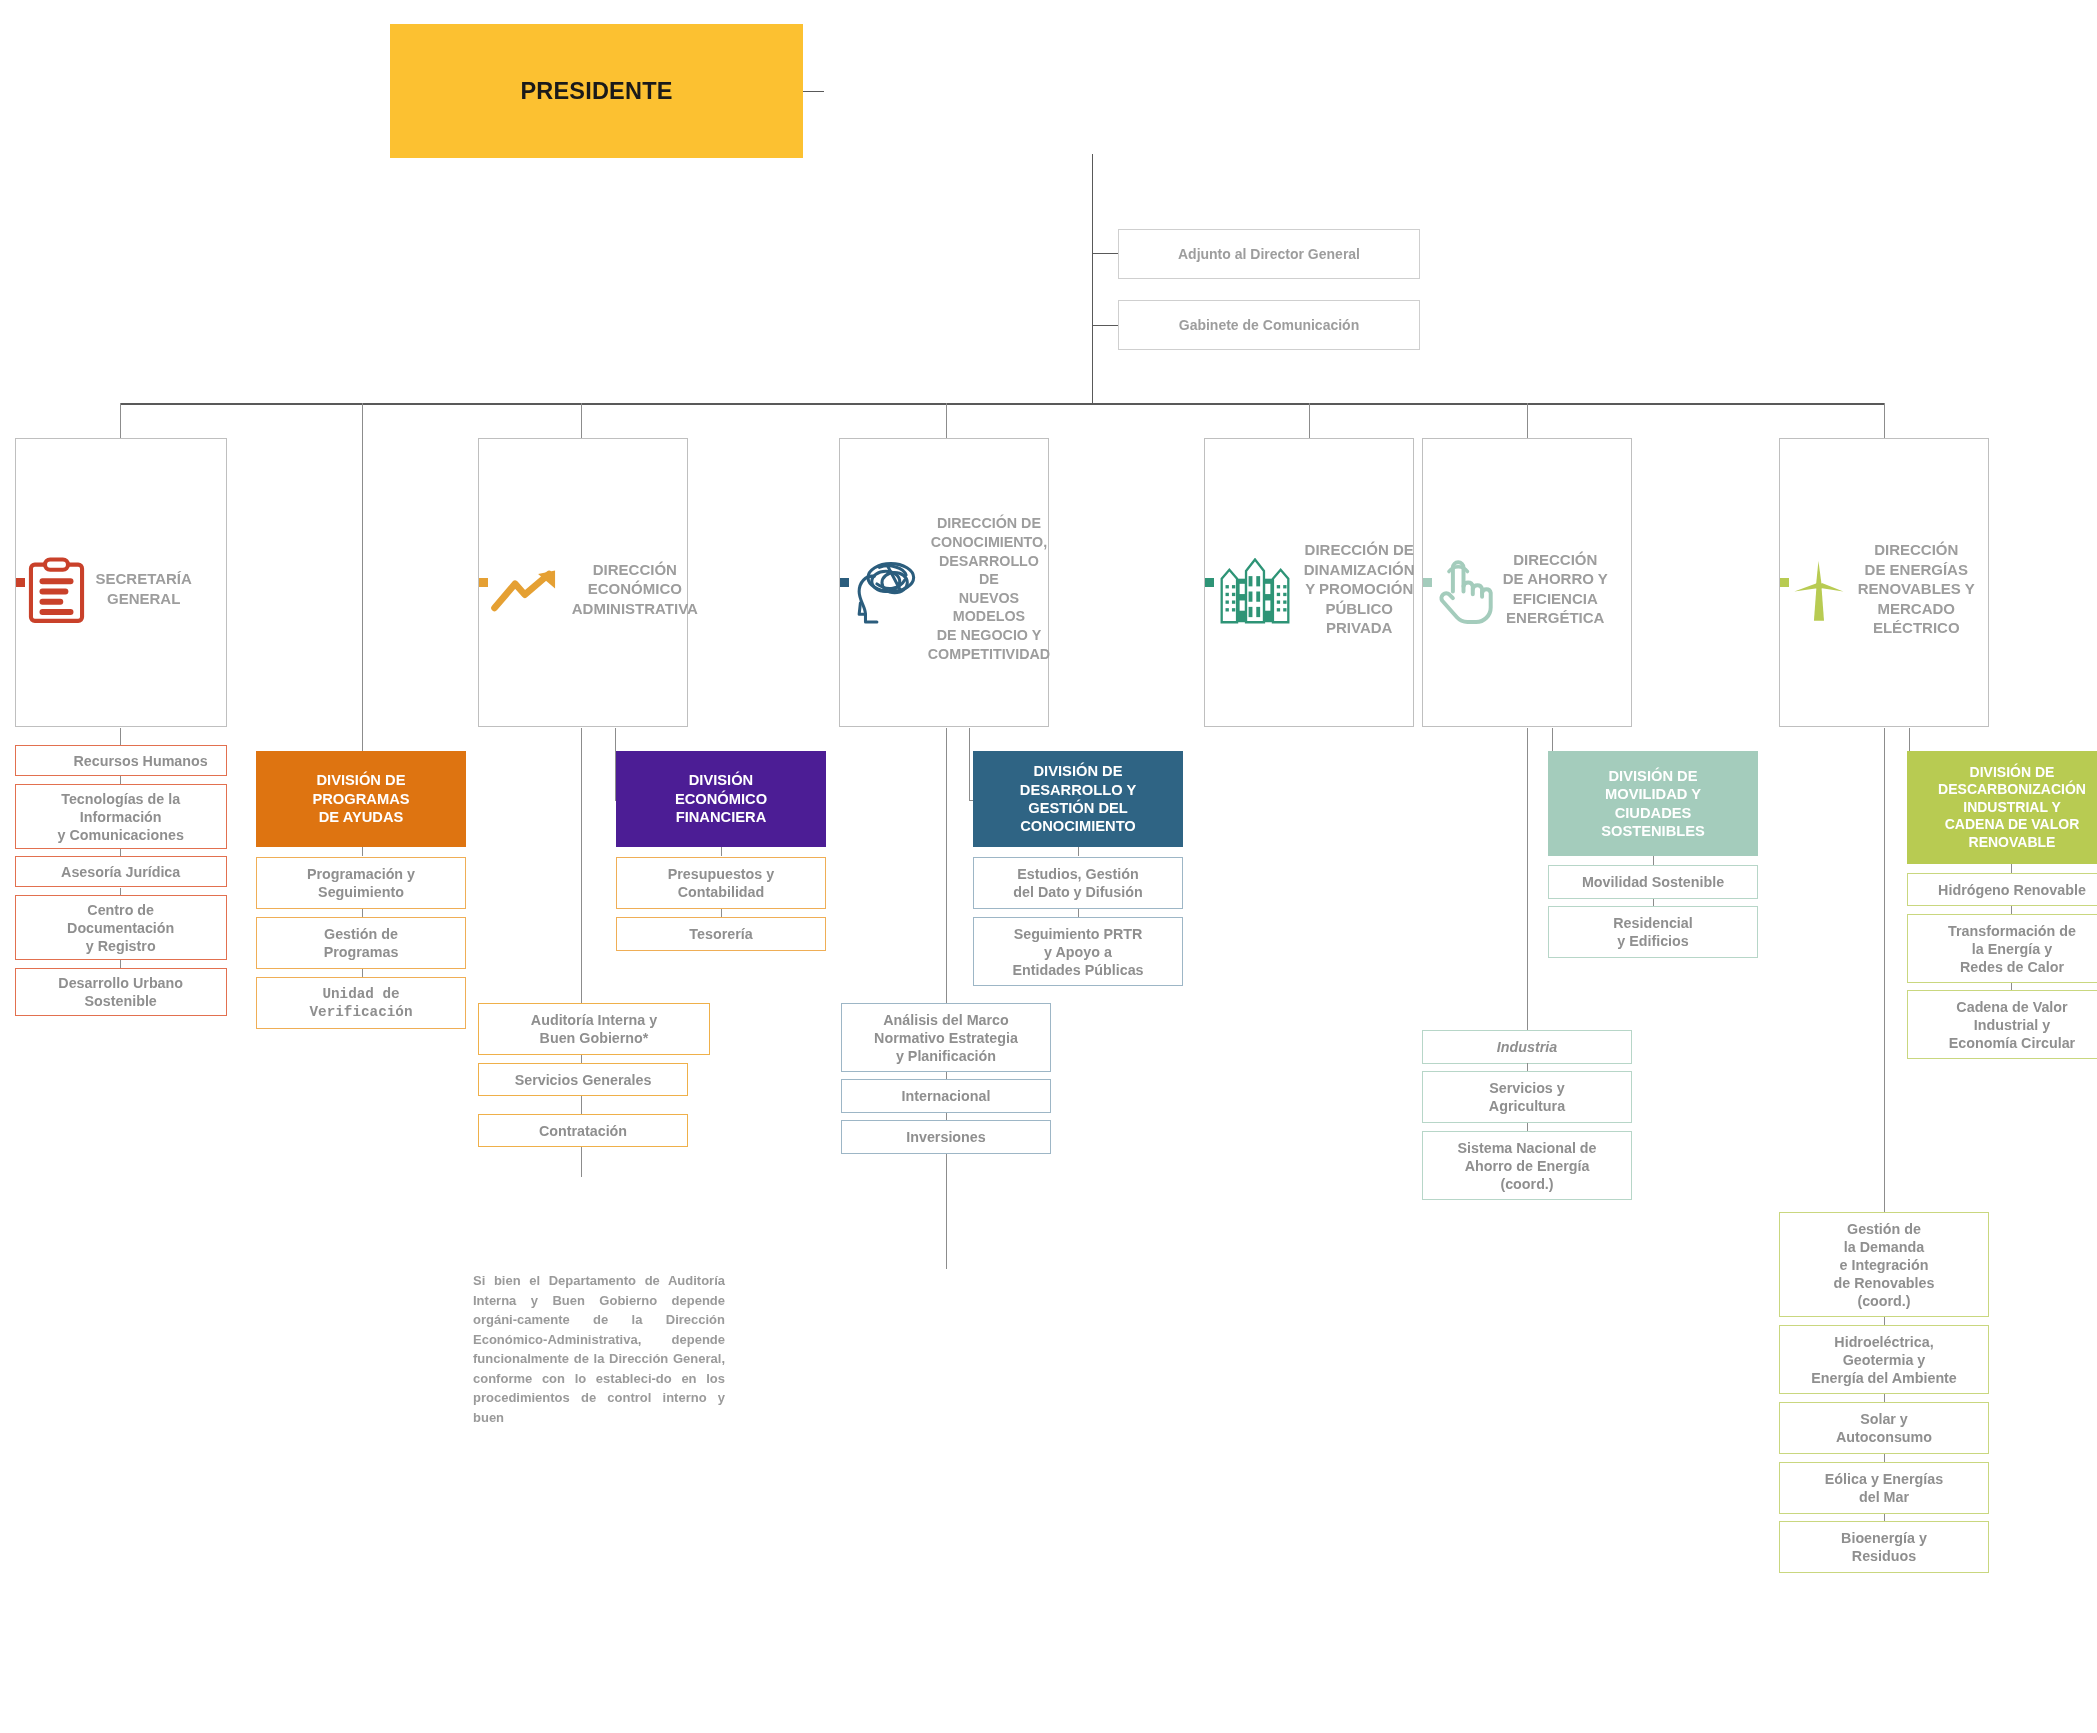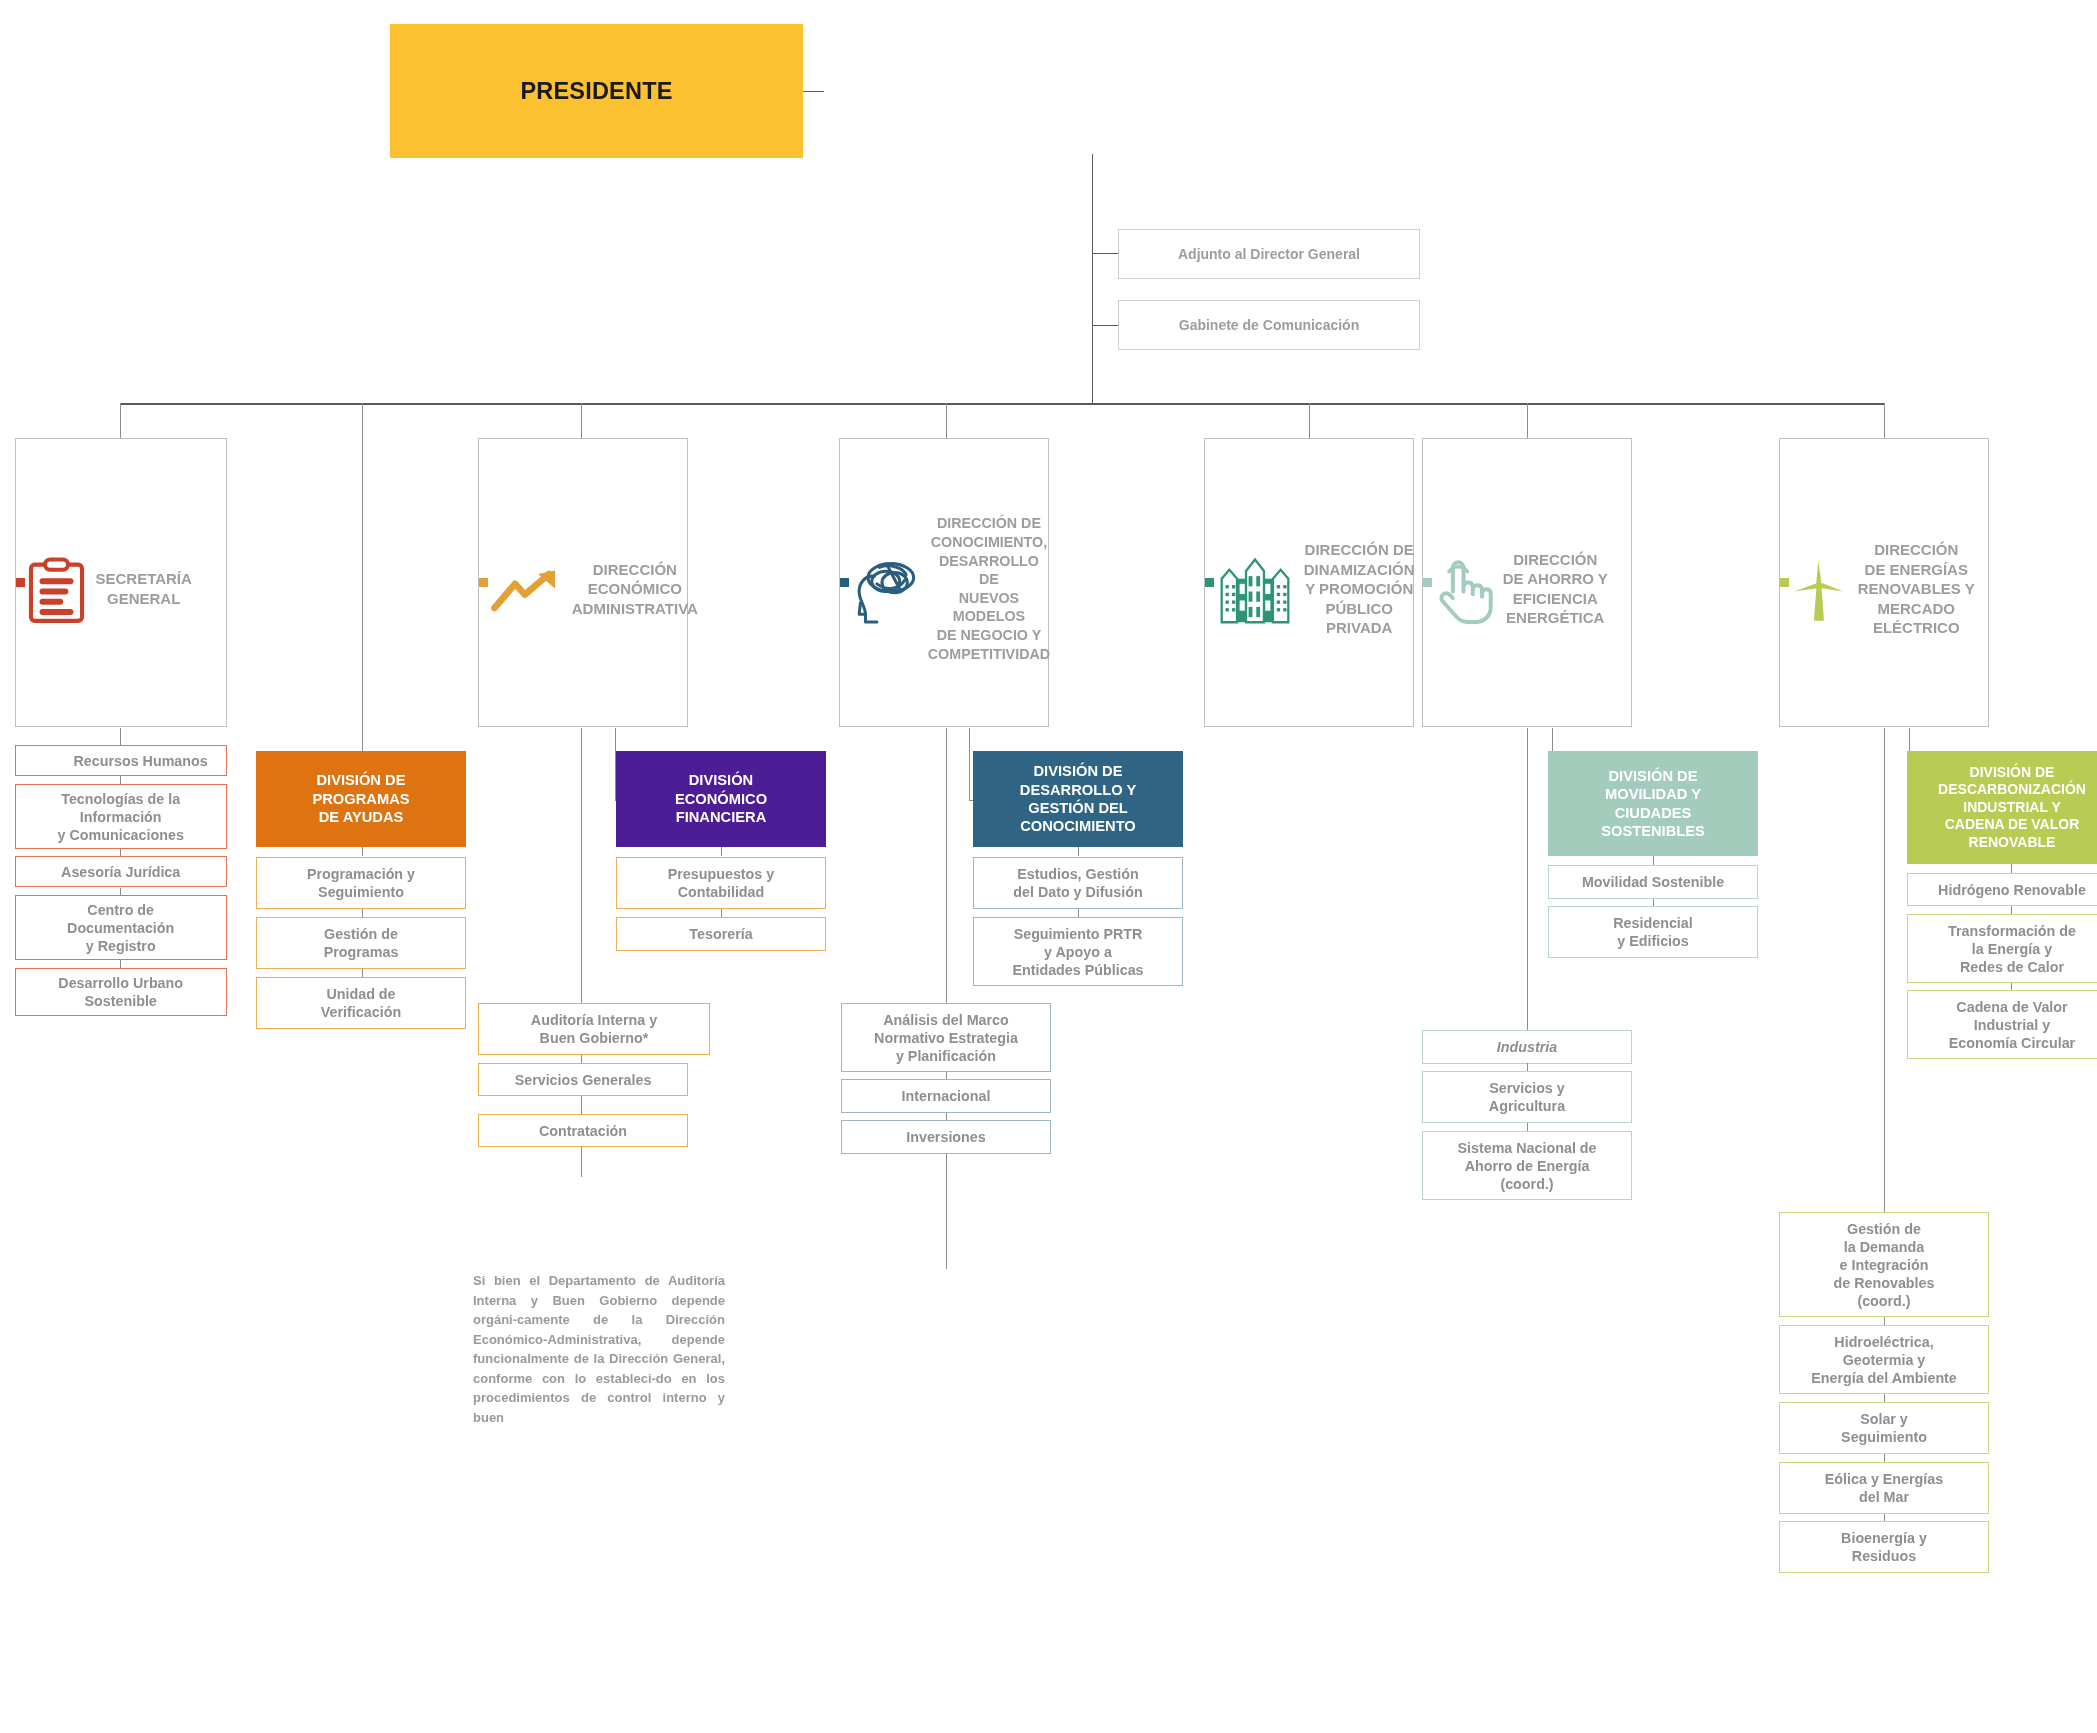--- a/index.html
+++ b/index.html
@@ -180,21 +180,21 @@
   <div class="node leaf" style="left:256px;top:857px;width:210px;height:52px;border-color:#EFAE56;">
     <span>Programación y
 Seguimiento</span>
   </div>
   <div class="line vline" style="left:362px;top:909px;height:7.6px;width:0.8px;background:#8c8c8c;"></div>
   <div class="node leaf" style="left:256px;top:917px;width:210px;height:52px;border-color:#EFAE56;">
     <span>Gestión de
 Programas</span>
   </div>
   <div class="line vline" style="left:362px;top:969px;height:7.6px;width:0.8px;background:#8c8c8c;"></div>
-  <div class="node leaf" style="left:256px;top:977px;width:210px;height:52px;border-color:#EFAE56;">
+  <div class="node leaf" style="left:256px;top:977px;width:210px;height:52px;border-color:#EFAE56;font-family:Liberation Mono, monospace;">
     <span>Unidad de
 Verificación</span>
   </div>
 
   <div class="node divbox" style="left:616px;top:751px;width:210px;height:96px;background:#4c1d95;">
     <span>DIVISIÓN
 ECONÓMICO
 FINANCIERA</span>
   </div>
   <div class="line vline" style="left:721px;top:847px;height:9.2px;width:0.8px;background:#8c8c8c;"></div>
@@ -430,21 +430,21 @@
   </div>
   <div class="line vline" style="left:1884px;top:1317px;height:7.6px;width:0.8px;background:#8c8c8c;"></div>
   <div class="node leaf" style="left:1779px;top:1325px;width:210px;height:69px;border-color:#C9D77F;">
     <span>Hidroeléctrica,
 Geotermia y
 Energía del Ambiente</span>
   </div>
   <div class="line vline" style="left:1884px;top:1394px;height:7.6px;width:0.8px;background:#8c8c8c;"></div>
   <div class="node leaf" style="left:1779px;top:1402px;width:210px;height:52px;border-color:#C9D77F;">
     <span>Solar y
-Seguimiento</span>
+Autoconsumo</span>
   </div>
   <div class="line vline" style="left:1884px;top:1454px;height:7.6px;width:0.8px;background:#8c8c8c;"></div>
   <div class="node leaf" style="left:1779px;top:1462px;width:210px;height:52px;border-color:#C9D77F;">
     <span>Eólica y Energías
 del Mar</span>
   </div>
   <div class="line vline" style="left:1884px;top:1514px;height:7.6px;width:0.8px;background:#8c8c8c;"></div>
   <div class="node leaf" style="left:1779px;top:1521px;width:210px;height:52px;border-color:#C9D77F;">
     <span>Bioenergía y
 Residuos</span>

